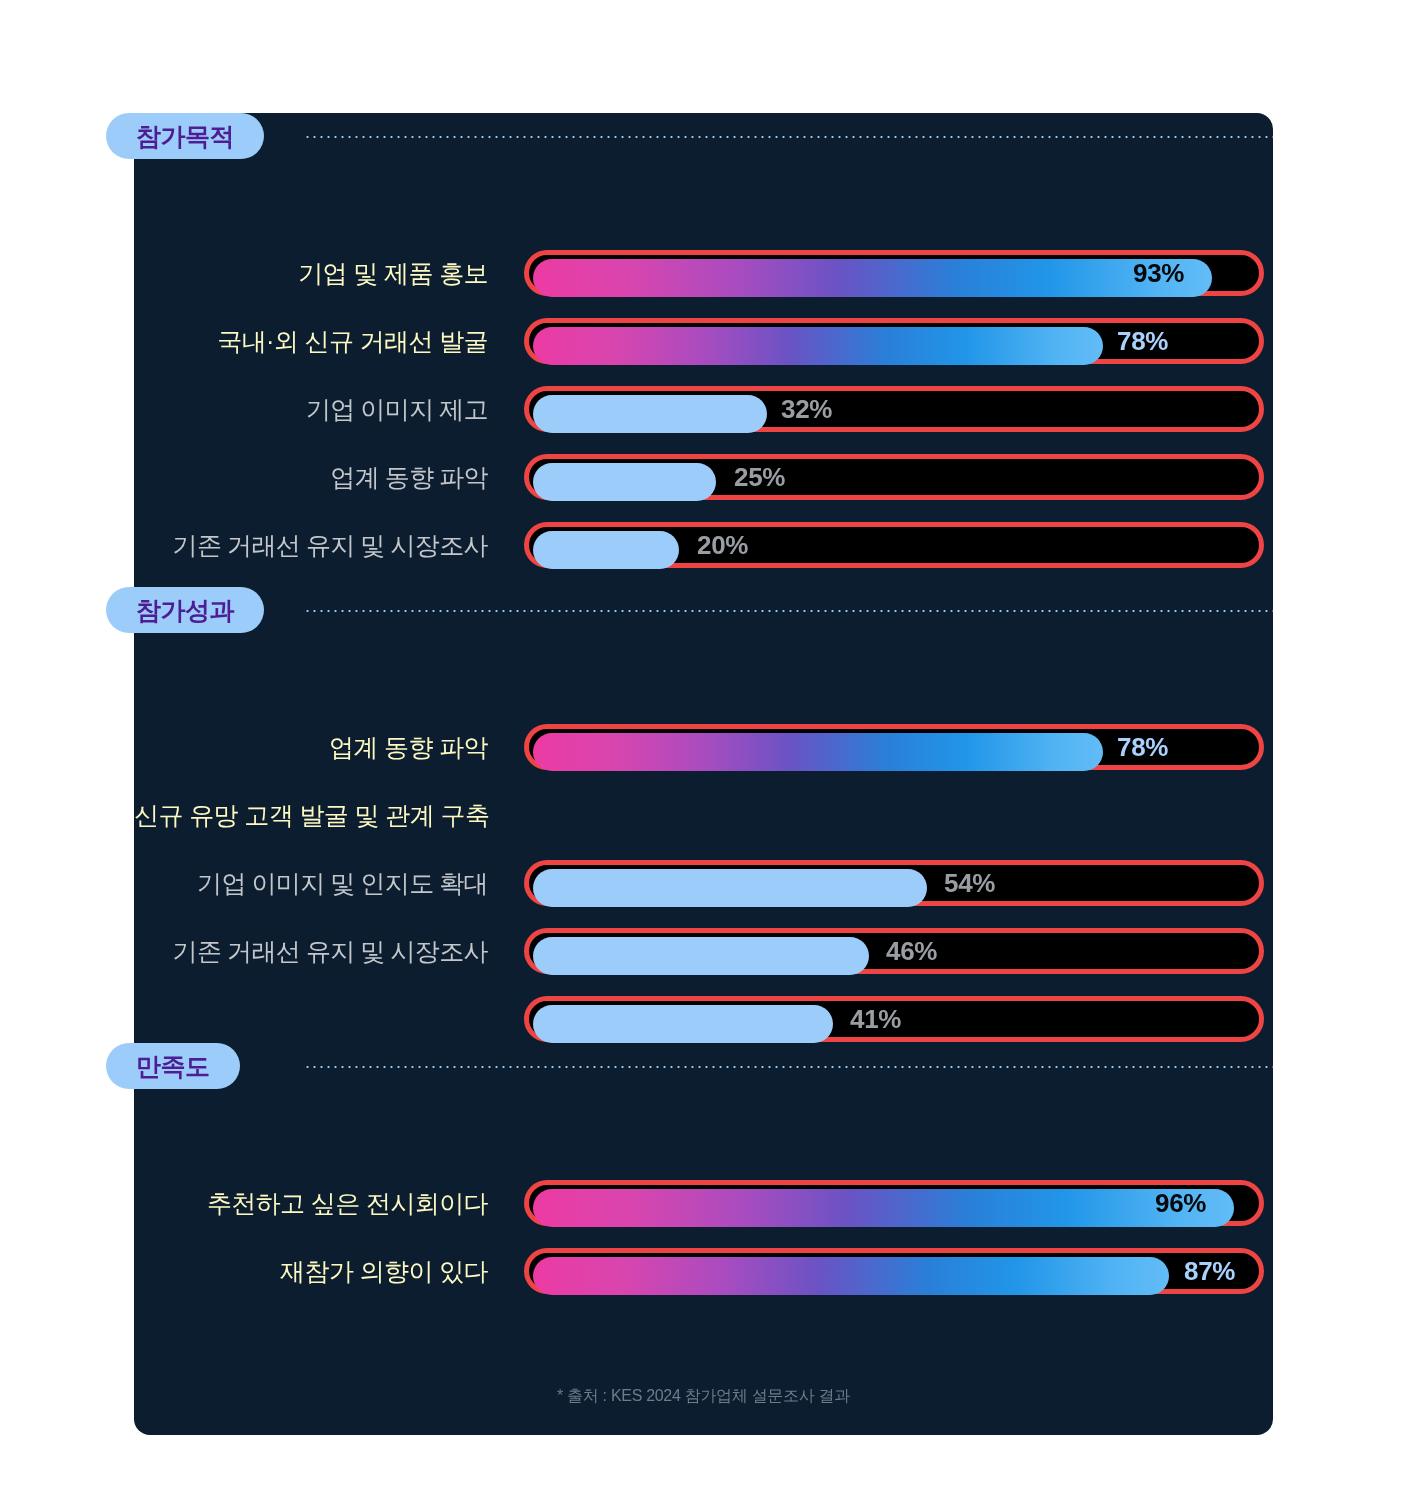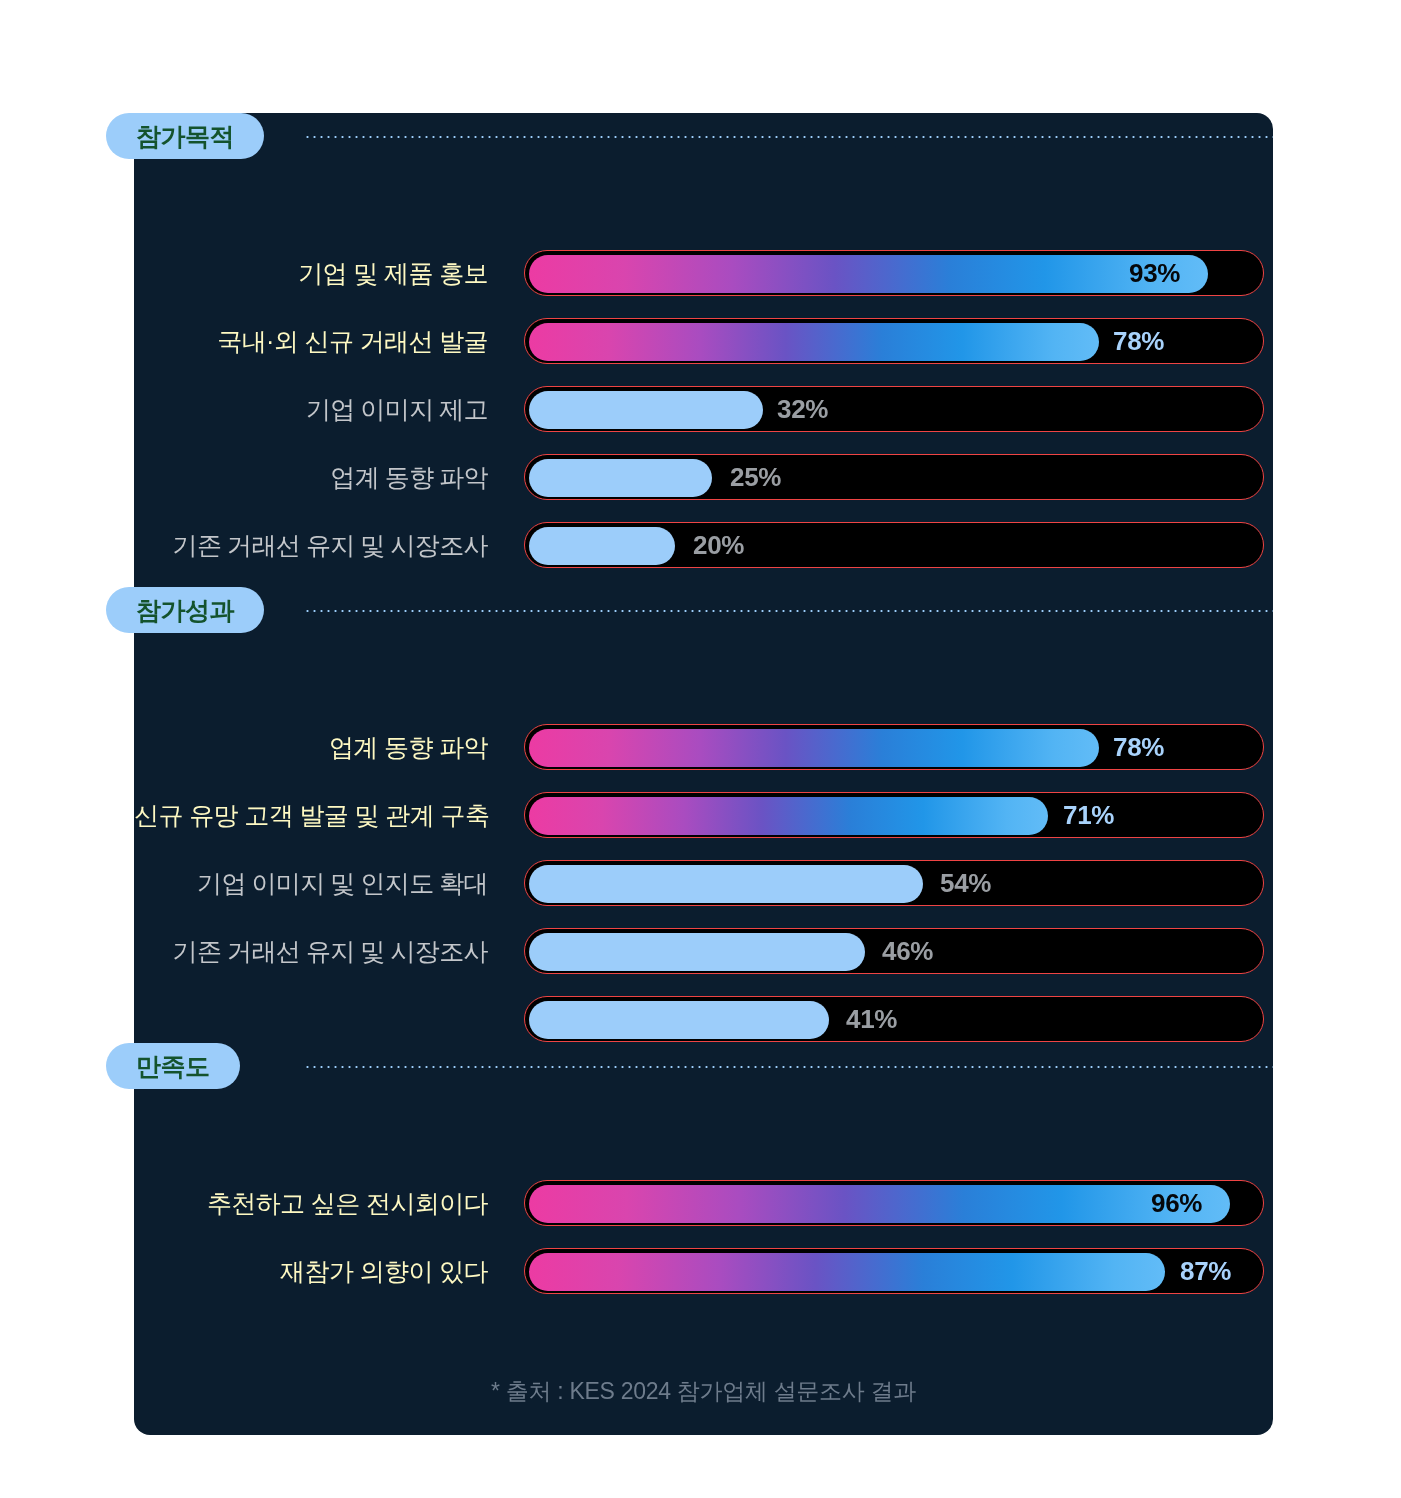--- a/index.html
+++ b/index.html
@@ -56,21 +56,21 @@
     background: #9ccdfa;
     border-radius: 23px;
     display: flex;
     align-items: center;
     justify-content: center;
     box-sizing: border-box;
   }
   .badge-label {
     font-size: 25px;
     font-weight: bold;
-    color: #14532d;
+    color: #4c1d95;
     letter-spacing: -0.5px;
     white-space: nowrap;
     text-align: center;
   }
   .dotline {
     position: absolute;
     left: 170px;
     right: 0px;
     top: 23px;
     height: 2px;
@@ -113,21 +113,21 @@
     font-family: Liberation Serif, serif;
   }
 
   
   .track {
     position: absolute;
     left: 390px;
     width: 740px;
     height: 46px;
     background: #000000;
-    border: 1px solid #ef4444;
+    border: 5px solid #ef4444;
     border-radius: 23px;
     box-sizing: border-box;
   }
 
   .fill {
     position: absolute;
     left: 4px;
     top: 4px;
     height: 38px;
     border-radius: 19px;
@@ -165,21 +165,21 @@
     color: #9a9ea3;
   }
 
   
   .footer {
     position: absolute;
     left: 0;
     right: 0;
     bottom: 28px;
     text-align: center;
-    font-size: 23px;
+    font-size: 16px;
     color: #6e7c8c;
     letter-spacing: -0.3px;
   }
 </style>
 </head>
 <body>
 
 <div class="stage">
   <div class="panel">
 
@@ -247,24 +247,20 @@
         <div class="row" style="top:76px">
           <div class="row-label hi">업계 동향 파악</div>
           <div class="track">
             <div class="fill grad" style="width:570px"></div>
             <div class="value outside-blue" style="left:588px">78%</div>
           </div>
         </div>
 
         <div class="row" style="top:144px">
           <div class="row-label hi">신규 유망 고객 발굴 및 관계 구축</div>
-          <div class="track">
-            <div class="fill grad" style="width:519px"></div>
-            <div class="value outside-blue" style="left:538px">71%</div>
-          </div>
         </div>
 
         <div class="row" style="top:212px">
           <div class="row-label lo">기업 이미지 및 인지도 확대</div>
           <div class="track">
             <div class="fill solid" style="width:394px"></div>
             <div class="value outside-gray" style="left:415px">54%</div>
           </div>
         </div>
 

